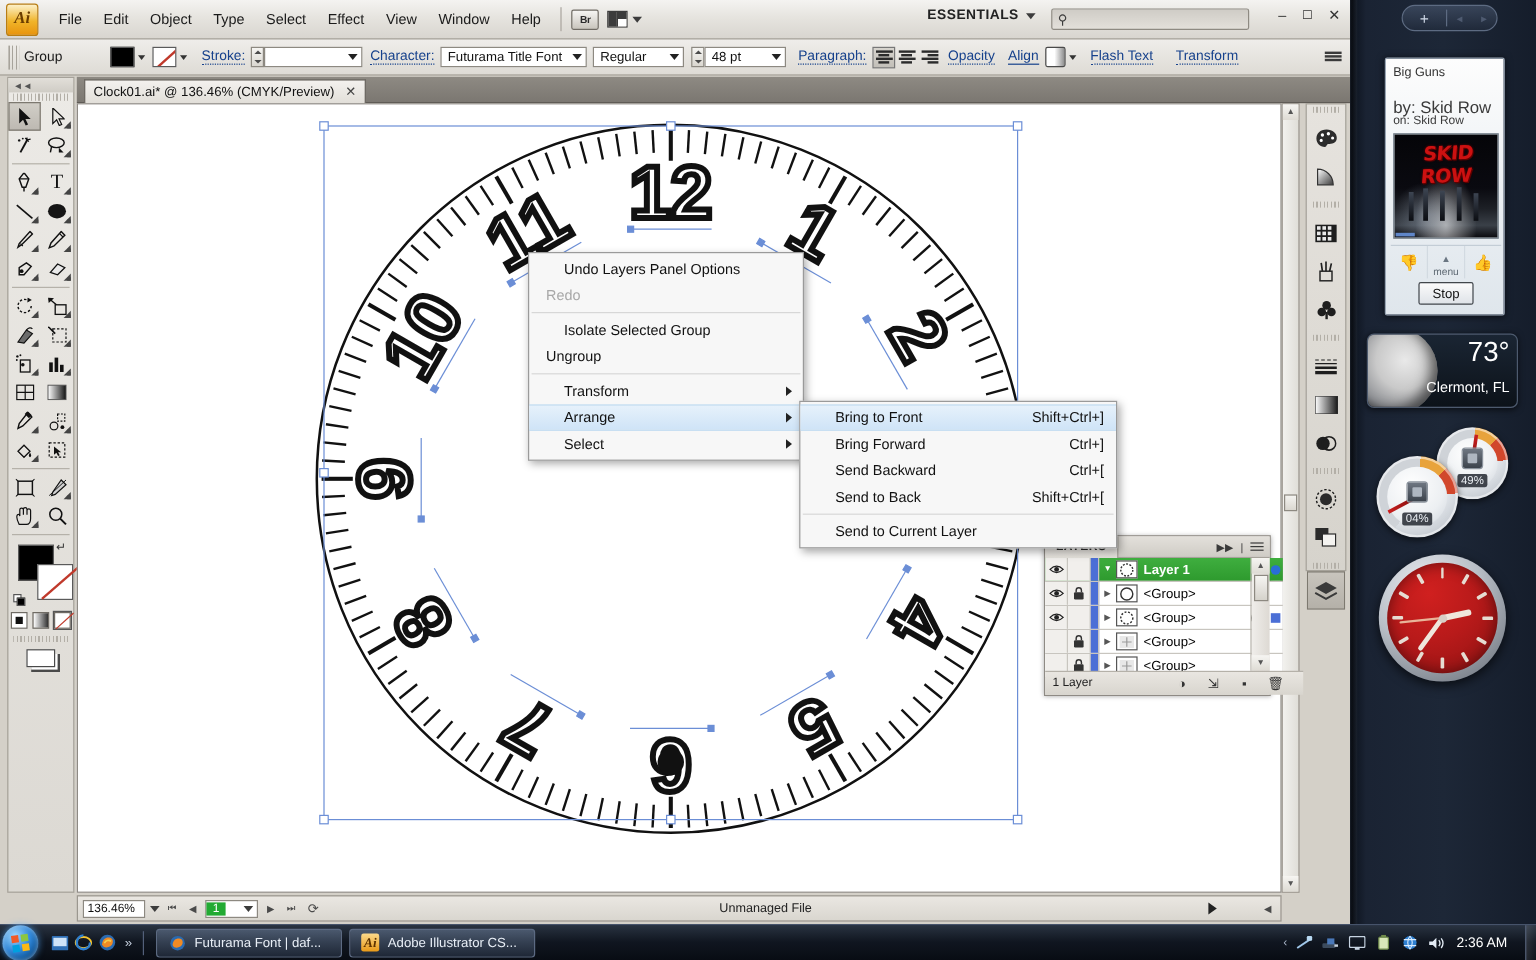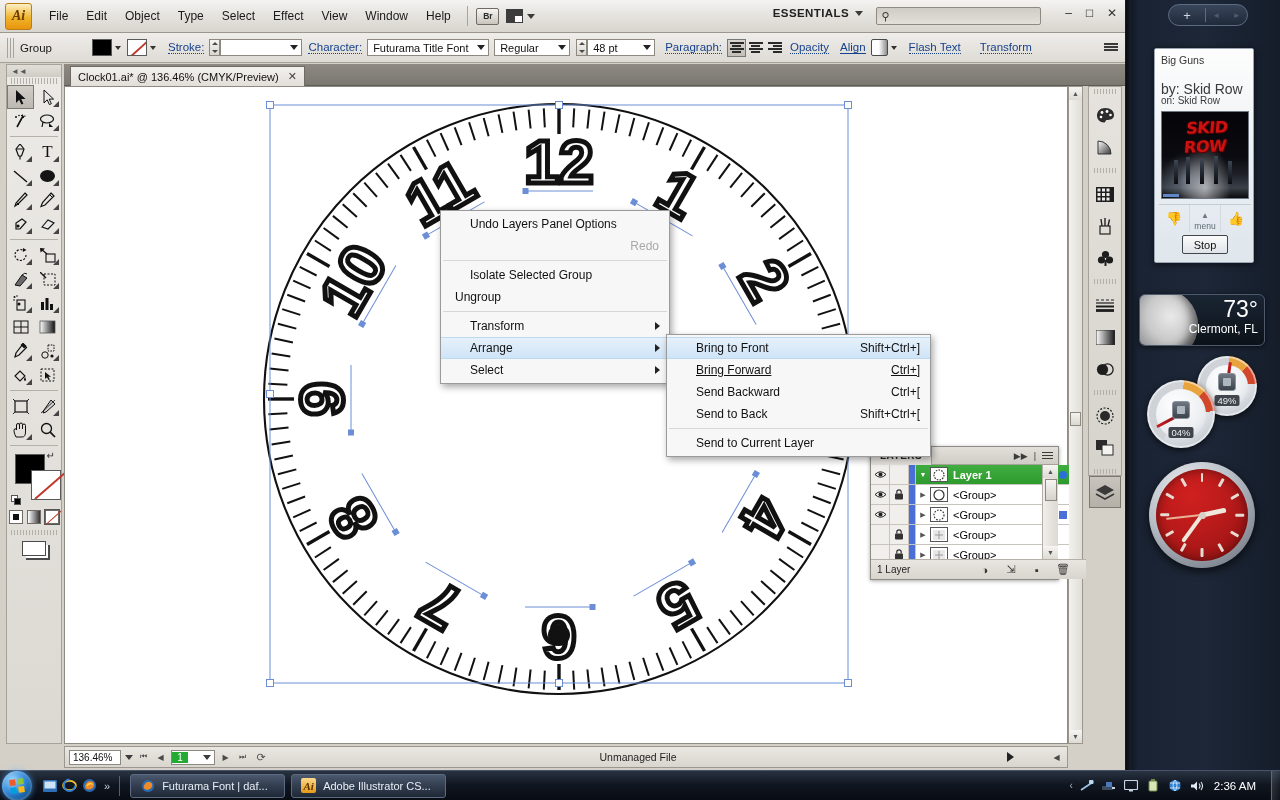--- a/index.html
+++ b/index.html
@@ -83,21 +83,21 @@
   .mg-stop {
     position:absolute; left:27px; top:186px; width:46px; height:19px;
     background:linear-gradient(180deg,#fbfbfb,#dfe3e8);
     border:1px solid #41464b; border-radius:2px;
     display:flex; align-items:center; justify-content:center;
     font-size:11px; color:#111;
   }
 
   
   .weather-gadget {
-    position:absolute; left:1139px; top:294px; width:126px; height:52px;
+    position:absolute; left:1139px; top:278px; width:126px; height:62px;
     border:1px solid #4d5a6e; border-radius:6px; overflow:hidden;
     background:linear-gradient(180deg,#1a2533,#0c1219);
     box-shadow:0 1px 5px rgba(0,0,0,.6);
   }
   .wg-moon {
     position:absolute; left:-14px; top:-6px; width:72px; height:72px; border-radius:50%;
     background:radial-gradient(circle at 62% 38%, #e9e9e9 0%, #c9c9c9 38%, #8f9195 66%, #4a4d52 88%, #24262a 100%);
     box-shadow:inset -6px -4px 10px rgba(0,0,0,.5);
   }
   .wg-temp { position:absolute; right:6px; top:1px; font-size:23px; color:#fff; font-weight:300; }
@@ -1428,21 +1428,21 @@
         <span class="fbtn">▪</span>
         <span class="fbtn">🗑</span>
         <span style="width:10px"></span>
       </div>
     </div>
 
     <div class="ctxmenu ctx-main" id="ctx-main">
         <div class="ctx-item" style="padding-left: 29px;">
           <span>Undo Layers Panel Options</span>
         </div>
-        <div class="ctx-item disabled" style="padding-left: 43px; justify-content: flex-end;">
+        <div class="ctx-item disabled" style="padding-left: 14px;">
           <span>Redo</span>
         </div>
         <div class="ctx-sepline"></div>
         <div class="ctx-item" style="padding-left: 29px;">
           <span>Isolate Selected Group</span>
         </div>
         <div class="ctx-item" style="padding-left: 14px;">
           <span>Ungroup</span>
         </div>
         <div class="ctx-sepline"></div>
@@ -1457,21 +1457,21 @@
         <div class="ctx-item" style="padding-left: 29px;">
           <span>Select</span>
           <span class="subarrow"></span>
         </div>
       </div>
     <div class="ctxmenu ctx-sub" id="ctx-sub">
         <div class="ctx-item hl" style="padding-left: 29px;">
           <span>Bring to Front</span>
           <span class="shortcut">Shift+Ctrl+]</span>
         </div>
-        <div class="ctx-item" style="padding-left: 29px; text-decoration: underline;">
+        <div class="ctx-item" style="padding-left: 29px;">
           <span>Bring Forward</span>
           <span class="shortcut">Ctrl+]</span>
         </div>
         <div class="ctx-item" style="padding-left: 29px;">
           <span>Send Backward</span>
           <span class="shortcut">Ctrl+[</span>
         </div>
         <div class="ctx-item" style="padding-left: 29px;">
           <span>Send to Back</span>
           <span class="shortcut">Shift+Ctrl+[</span>

